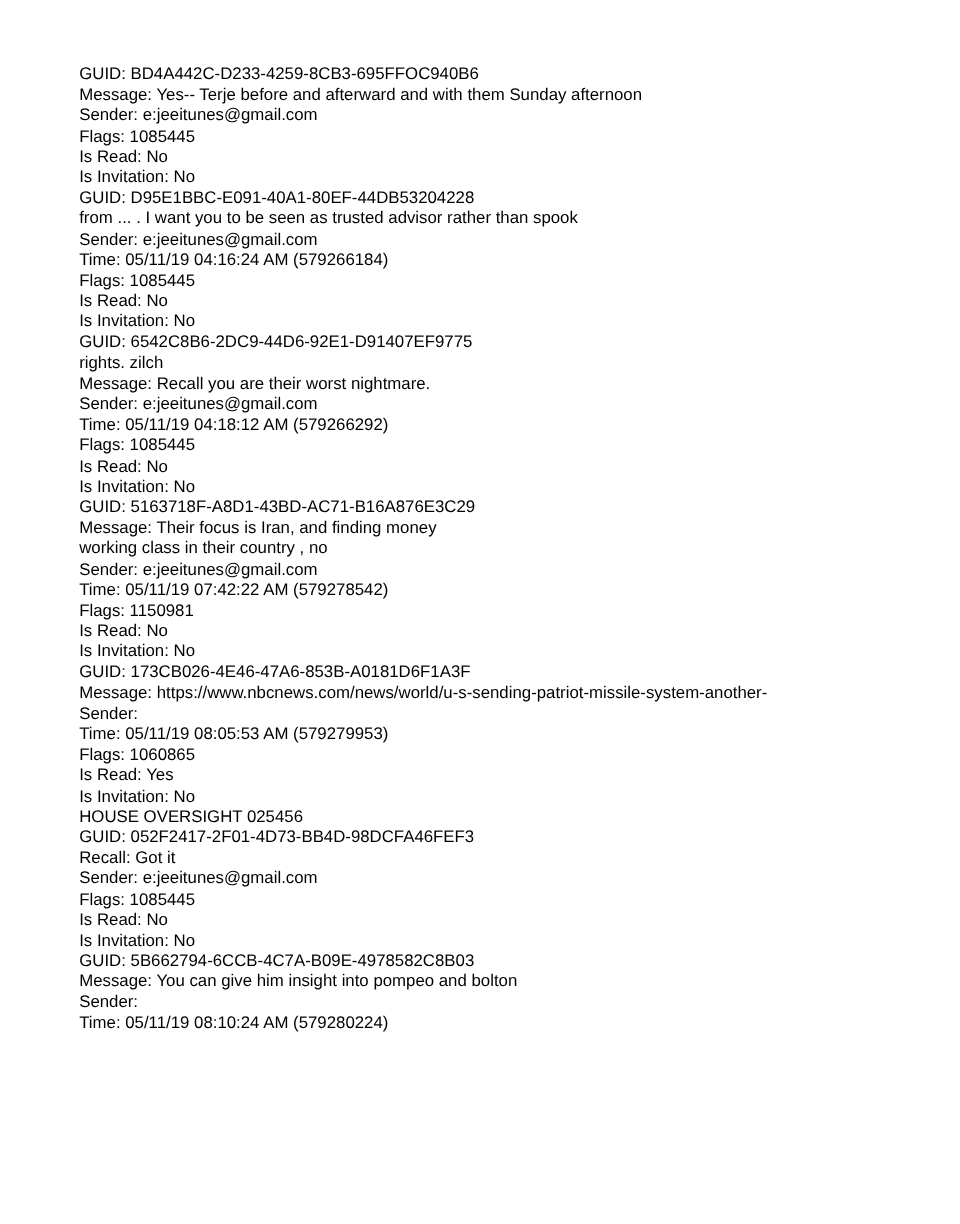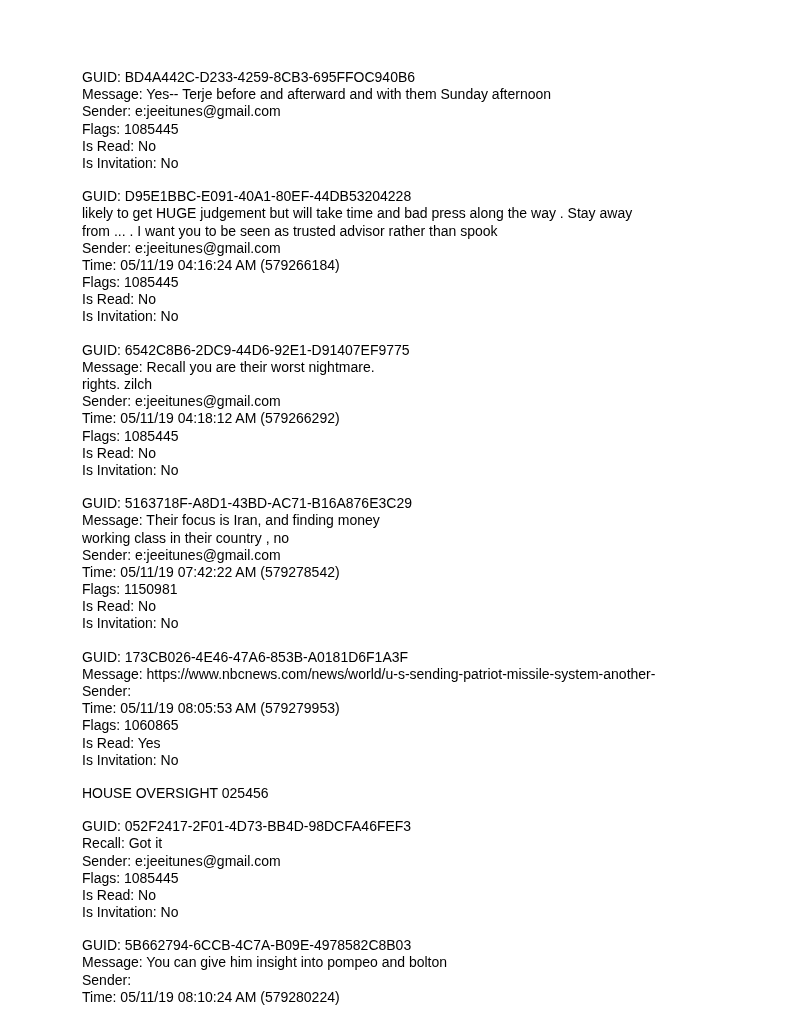--- a/index.html
+++ b/index.html
@@ -17,21 +17,21 @@
   .doc {
     position: absolute;
     left: 66px;
     top: 53px;
     width: 700px;
     font-family: "Liberation Sans", sans-serif;
     font-size: 14px;
     color: #000000;
   }
   .block {
-    margin: 16px;
+    margin: 0;
     padding: 0;
   }
   .line {
     line-height: 17.2px;
     height: 17.2px;
     white-space: pre;
     overflow: visible;
   }
 </style>
 </head>
@@ -42,32 +42,31 @@
       <div class="block">
         <div class="line">GUID: BD4A442C-D233-4259-8CB3-695FFOC940B6</div>
         <div class="line">Message: Yes-- Terje before and afterward and with them Sunday afternoon</div>
         <div class="line">Sender: e:jeeitunes@gmail.com</div>
         <div class="line">Flags: 1085445</div>
         <div class="line">Is Read: No</div>
         <div class="line">Is Invitation: No</div>
       </div>
       <div class="block">
         <div class="line">GUID: D95E1BBC-E091-40A1-80EF-44DB53204228</div>
-        <div class="line">likely to get HUGE judgement but will take time and bad press along the way . Stay away</div>
         <div class="line">from ... . I want you to be seen as trusted advisor rather than spook</div>
         <div class="line">Sender: e:jeeitunes@gmail.com</div>
         <div class="line">Time: 05/11/19 04:16:24 AM (579266184)</div>
         <div class="line">Flags: 1085445</div>
         <div class="line">Is Read: No</div>
         <div class="line">Is Invitation: No</div>
       </div>
       <div class="block">
         <div class="line">GUID: 6542C8B6-2DC9-44D6-92E1-D91407EF9775</div>
+        <div class="line">rights. zilch</div>
         <div class="line">Message: Recall you are their worst nightmare.</div>
-        <div class="line">rights. zilch</div>
         <div class="line">Sender: e:jeeitunes@gmail.com</div>
         <div class="line">Time: 05/11/19 04:18:12 AM (579266292)</div>
         <div class="line">Flags: 1085445</div>
         <div class="line">Is Read: No</div>
         <div class="line">Is Invitation: No</div>
       </div>
       <div class="block">
         <div class="line">GUID: 5163718F-A8D1-43BD-AC71-B16A876E3C29</div>
         <div class="line">Message: Their focus is Iran, and finding money</div>
         <div class="line">working class in their country , no</div>

